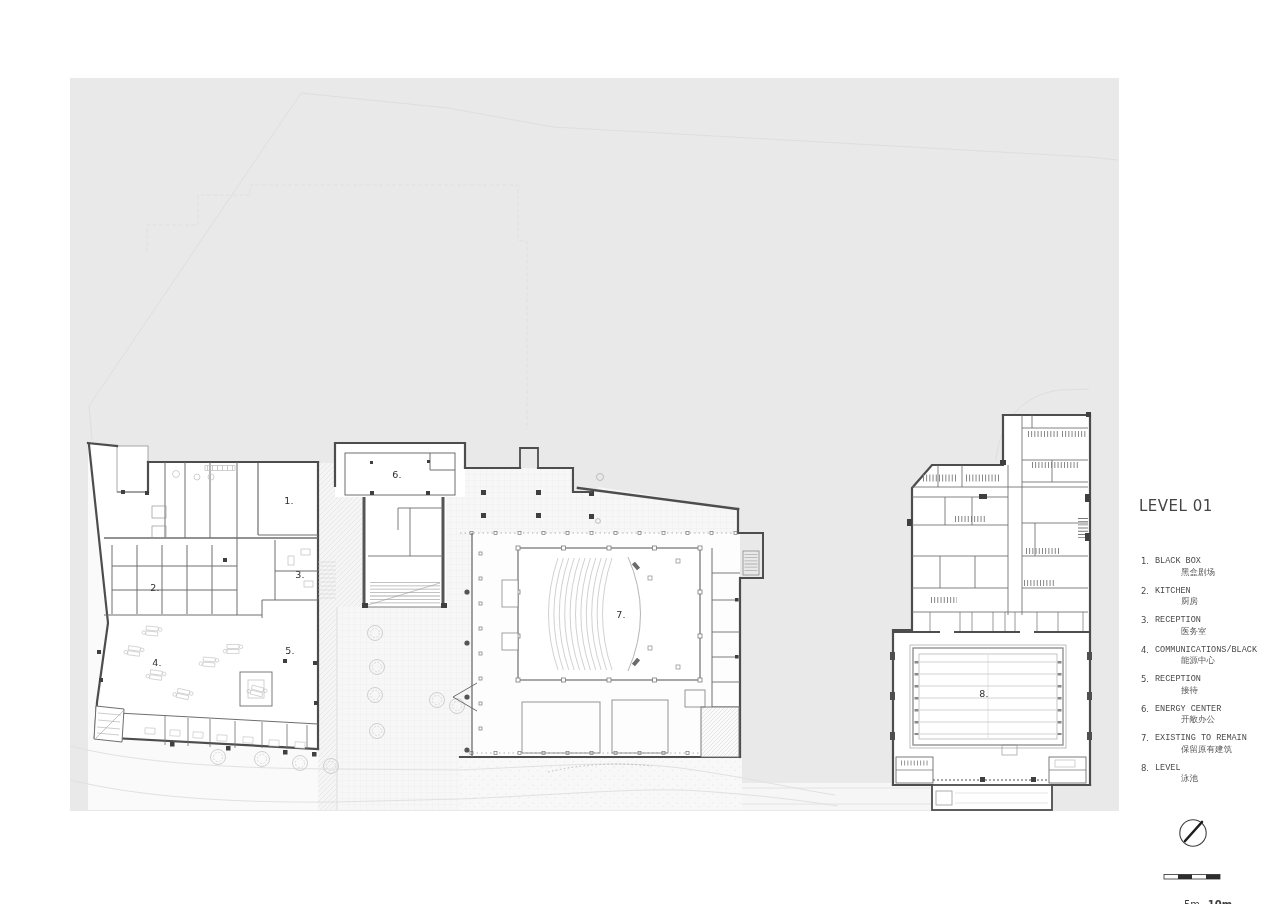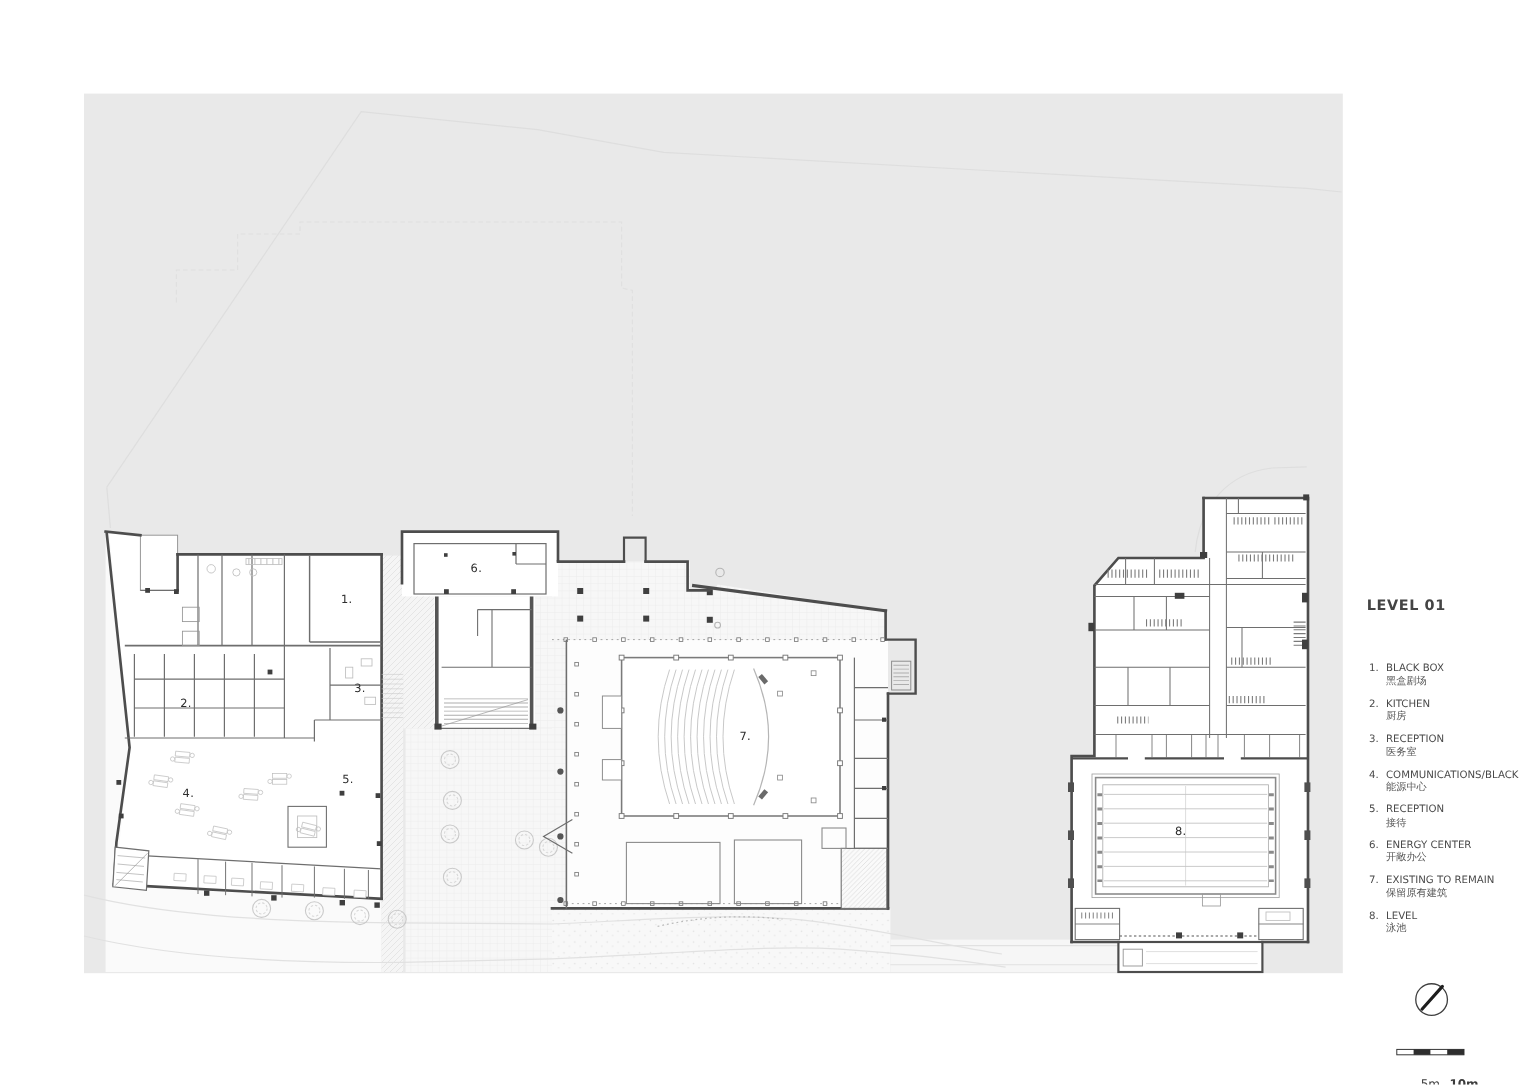--- a/index.html
+++ b/index.html
@@ -1,26 +1,26 @@
 <!DOCTYPE html>
 <html><head>
 <meta charset="utf-8">
 <style>
   html,body{margin:0;padding:0;background:#fff;}
   body{font-family:"DejaVu Sans","Liberation Sans",sans-serif;}
   .canvas{position:relative;width:1280px;height:904px;background:#fff;overflow:hidden;}
   .plan-svg{position:absolute;left:0;top:0;}
   .plan-label{position:absolute;transform:translate(-50%,-50%);font-size:9.5px;color:#2e2e2e;letter-spacing:.3px;white-space:nowrap;}
   .legend{position:absolute;left:1139px;top:497px;width:141px;color:#4a4a4a;}
-  .legend-title{font-size:12px;letter-spacing:.5px;color:#444;font-weight:bold;}
+  .legend-title{font-size:15px;letter-spacing:.5px;color:#444;}
   .legend-items{margin-top:41px;}
   .legend-item{display:flex;margin-bottom:8.5px;font-size:8.5px;line-height:10.5px;}
   .legend-num{width:10px;text-align:right;margin-right:6px;flex:none;}
-  .legend-en{display:block;}
-  .legend-zh{display:block;color:#565656;}
+  .legend-en{display:block;font-family:Liberation Mono, monospace;}
+  .legend-zh{display:block;color:#565656;margin-left:26px;}
   .compass{position:absolute;left:1176px;top:816px;width:36px;height:36px;}
   .scalebar{position:absolute;left:1163px;top:859px;width:62px;height:26px;}
   .scalebar .lbl{position:absolute;top:0;font-size:10px;color:#3c3c3c;transform:translateX(-50%);margin-top:40px;}
   .scalebar .lbl-5{left:29px;}
   .scalebar .lbl-10{left:57px;font-weight:bold;}
   .scalebar svg{position:absolute;left:0;top:14px;}
 </style>
 </head>
 <body>
 

